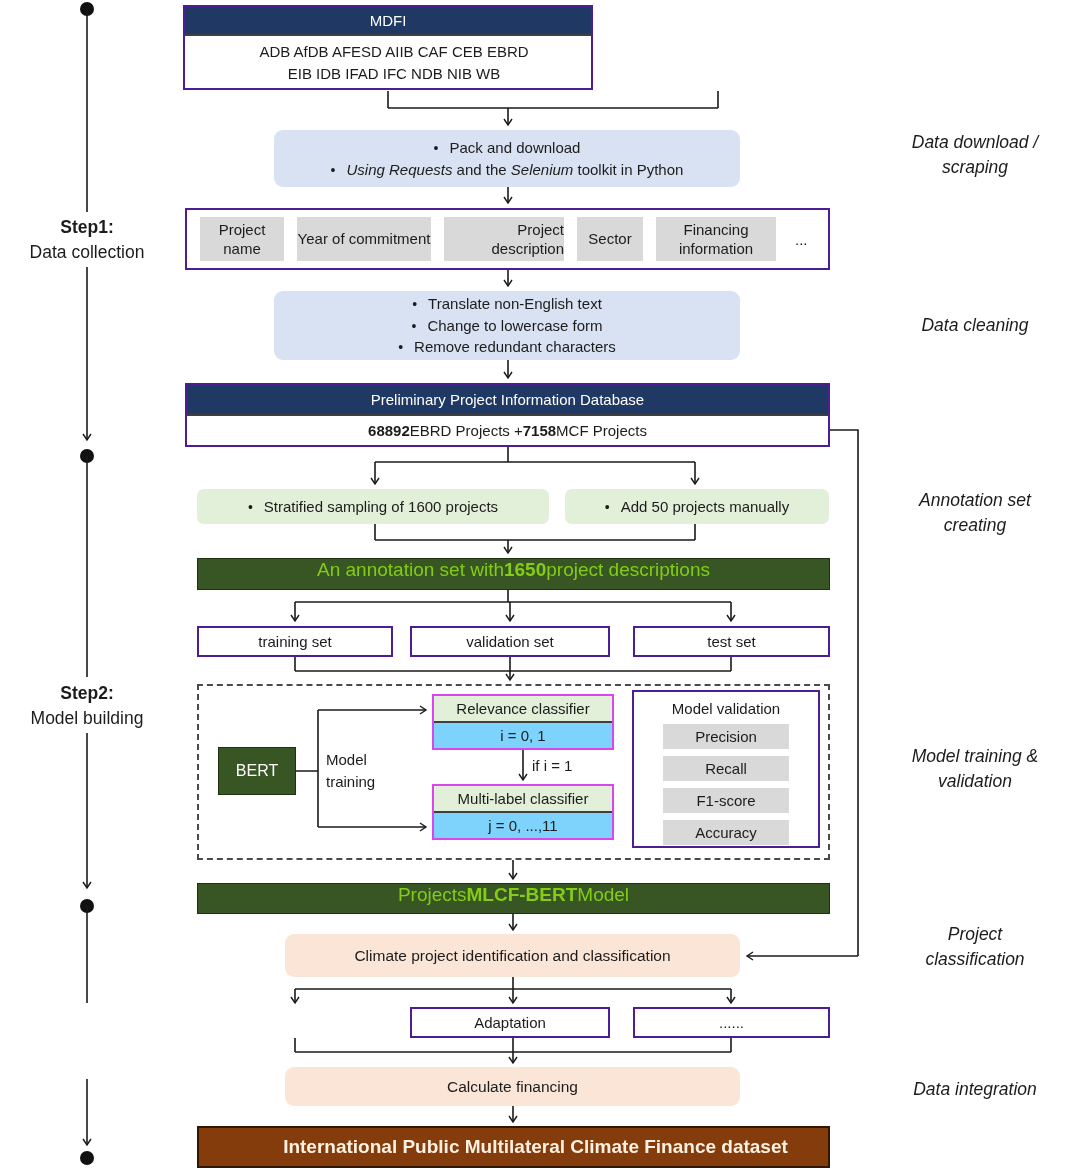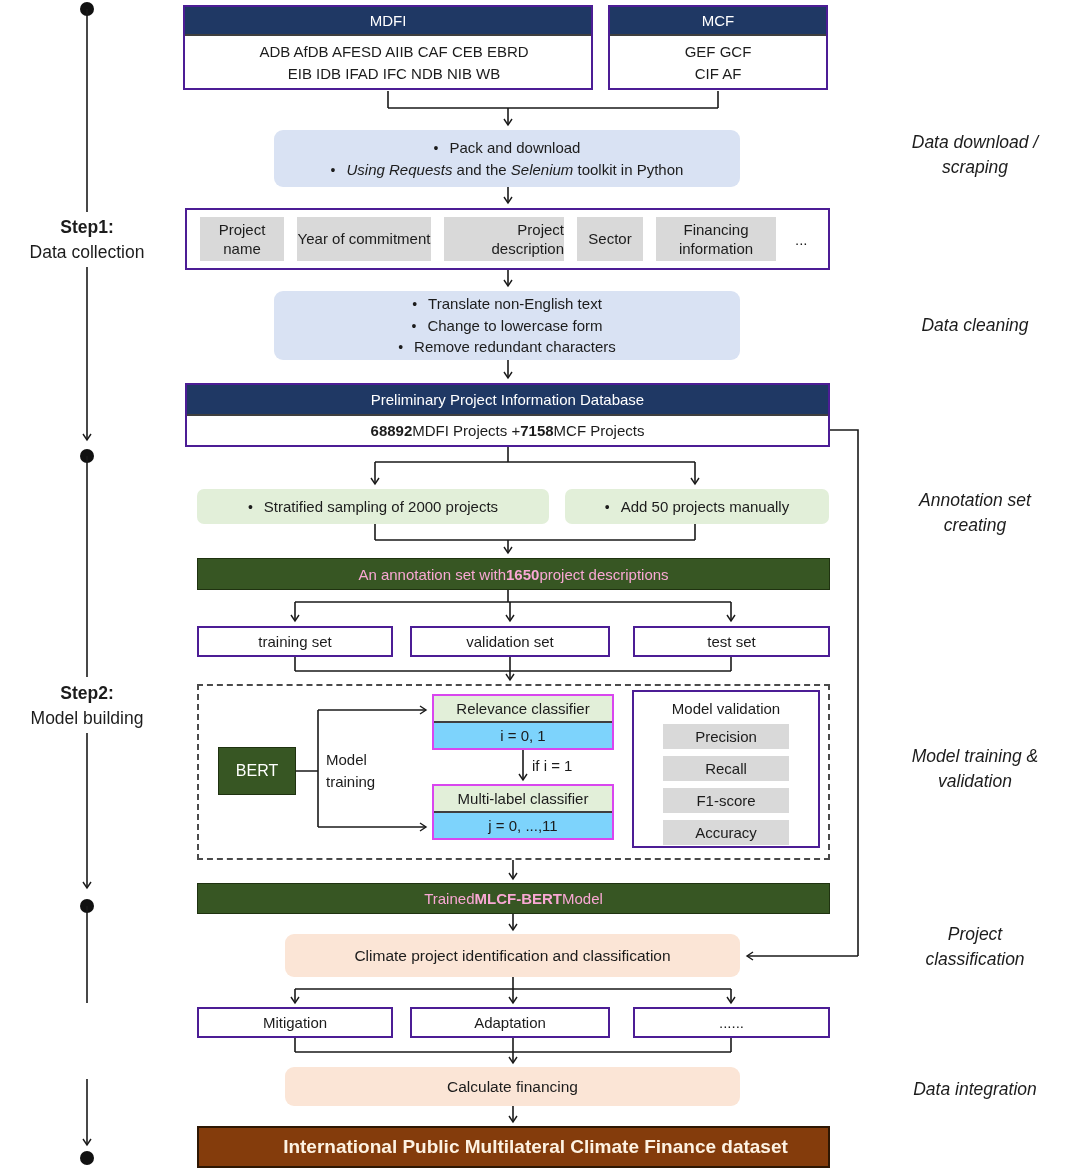--- a/index.html
+++ b/index.html
@@ -18,22 +18,22 @@
   .cap{display:flex;flex-direction:column;align-items:center;justify-content:center;
        font-size:15px;line-height:1.5;}
 
   
   .bluebox{background:#D9E2F3;border-radius:9px;display:flex;flex-direction:column;
            justify-content:center;align-items:center;font-size:15px;line-height:1.45;}
   .greenbox{background:#E2EFD9;border-radius:7px;display:flex;align-items:center;
             justify-content:center;font-size:15px;}
   .peachbox{background:#FBE5D6;border-radius:9px;display:flex;align-items:center;
             justify-content:center;font-size:15.5px;}
-  .darkbar{background:#375623;border:1px solid #1f3210;box-sizing:border-box;color:#f9a8d4;
-           display:flex;align-items:center;justify-content:center;font-size:15px;}
+  .darkbar{background:#375623;border:1px solid #1f3210;box-sizing:border-box;color:#84cc16;
+           display:flex;justify-content:center;font-size:19px;}
   .brownbar{background:#843C0C;border:2px solid #2e1703;box-sizing:border-box;color:#FDF2E2;
             display:flex;align-items:center;justify-content:center;font-size:19px;font-weight:bold;padding-left:44px;}
 
   .bullline{display:flex;align-items:baseline;justify-content:center;}
   .bull{margin-right:11px;font-size:14px;}
   .it{font-style:italic;}
   .bold{font-weight:bold;}
 
   
   .fieldsrow{display:flex;align-items:center;gap:13px;padding:0 13px;height:100%;box-sizing:border-box;}
@@ -159,27 +159,20 @@
 classification</div>
   <div class="abs node stagelabel" style="left:870px;top:1077px;">Data integration</div>
 
   <div class="abs node box" style="left:183px;top:5px;width:410px;height:85px;">
     <div class="hdr" style="height:27px;">MDFI</div>
     <div class="cap" style="height:54px;padding-left:12px;">
       <div>ADB AfDB AFESD AIIB CAF CEB EBRD</div>
       <div>EIB IDB IFAD IFC NDB NIB WB</div>
     </div>
   </div>
-  <div class="abs node box" style="left:608px;top:5px;width:220px;height:85px;">
-    <div class="hdr" style="height:27px;">MCF</div>
-    <div class="cap" style="height:54px;">
-      <div>GEF GCF</div>
-      <div>CIF AF</div>
-    </div>
-  </div>
 
   <div class="abs node bluebox" style="left:274px;top:130px;width:466px;height:57px;">
     <div class="bullline">
       <span class="bull">•</span>
       <span>Pack and download</span>
     </div>
     <div class="bullline">
       <span class="bull">•</span>
       <span><span class="it">Using Requests</span><span> and the </span><span class="it">Selenium</span><span> toolkit in Python</span></span>
     </div>
@@ -208,29 +201,29 @@
     <div class="bullline">
       <span class="bull">•</span>
       <span>Remove redundant characters</span>
     </div>
   </div>
 
   <div class="abs node box" style="left:185px;top:383px;width:645px;height:64px;">
     <div class="hdr" style="height:29px;">Preliminary Project Information Database</div>
     <div class="cap" style="height:31px;flex-direction:row;">
       <span class="bold">68892</span>
-        <span> MDFI Projects + </span>
+        <span> EBRD Projects + </span>
         <span class="bold">7158</span>
         <span> MCF Projects</span>
     </div>
   </div>
 
   <div class="abs node greenbox" style="left:197px;top:489px;width:352px;height:35px;">
     <span class="bull">•</span>
-    <span>Stratified sampling of 2000 projects</span>
+    <span>Stratified sampling of 1600 projects</span>
   </div>
   <div class="abs node greenbox" style="left:565px;top:489px;width:264px;height:35px;">
     <span class="bull">•</span>
     <span>Add 50 projects manually</span>
   </div>
 
   <div class="abs node darkbar" style="left:197px;top:558px;width:633px;height:32px;">
     <span>An annotation set with </span>
       <span class="bold">1650</span>
       <span> project descriptions</span>
@@ -262,28 +255,27 @@
     <div class="valtitle">Model validation</div>
     <div class="valchips">
       <div class="valchip">Precision</div>
       <div class="valchip">Recall</div>
       <div class="valchip">F1-score</div>
       <div class="valchip">Accuracy</div>
     </div>
   </div>
 
   <div class="abs node darkbar" style="left:197px;top:883px;width:633px;height:31px;">
-    <span>Trained </span>
+    <span>Projects </span>
       <span class="bold">MLCF-BERT</span>
       <span> Model</span>
   </div>
 
   <div class="abs node peachbox" style="left:285px;top:934px;width:455px;height:43px;">Climate project identification and classification</div>
 
-  <div class="abs node box setbox" style="left:197px;top:1007px;width:196px;height:31px;">Mitigation</div>
   <div class="abs node box setbox" style="left:410px;top:1007px;width:200px;height:31px;">Adaptation</div>
   <div class="abs node box setbox" style="left:633px;top:1007px;width:197px;height:31px;">......</div>
 
   <div class="abs node peachbox" style="left:285px;top:1067px;width:455px;height:39px;">Calculate financing</div>
 
   <div class="abs node brownbar" style="left:197px;top:1126px;width:633px;height:42px;">International Public Multilateral Climate Finance dataset</div>
 
 </div>
 
 </body></html>

